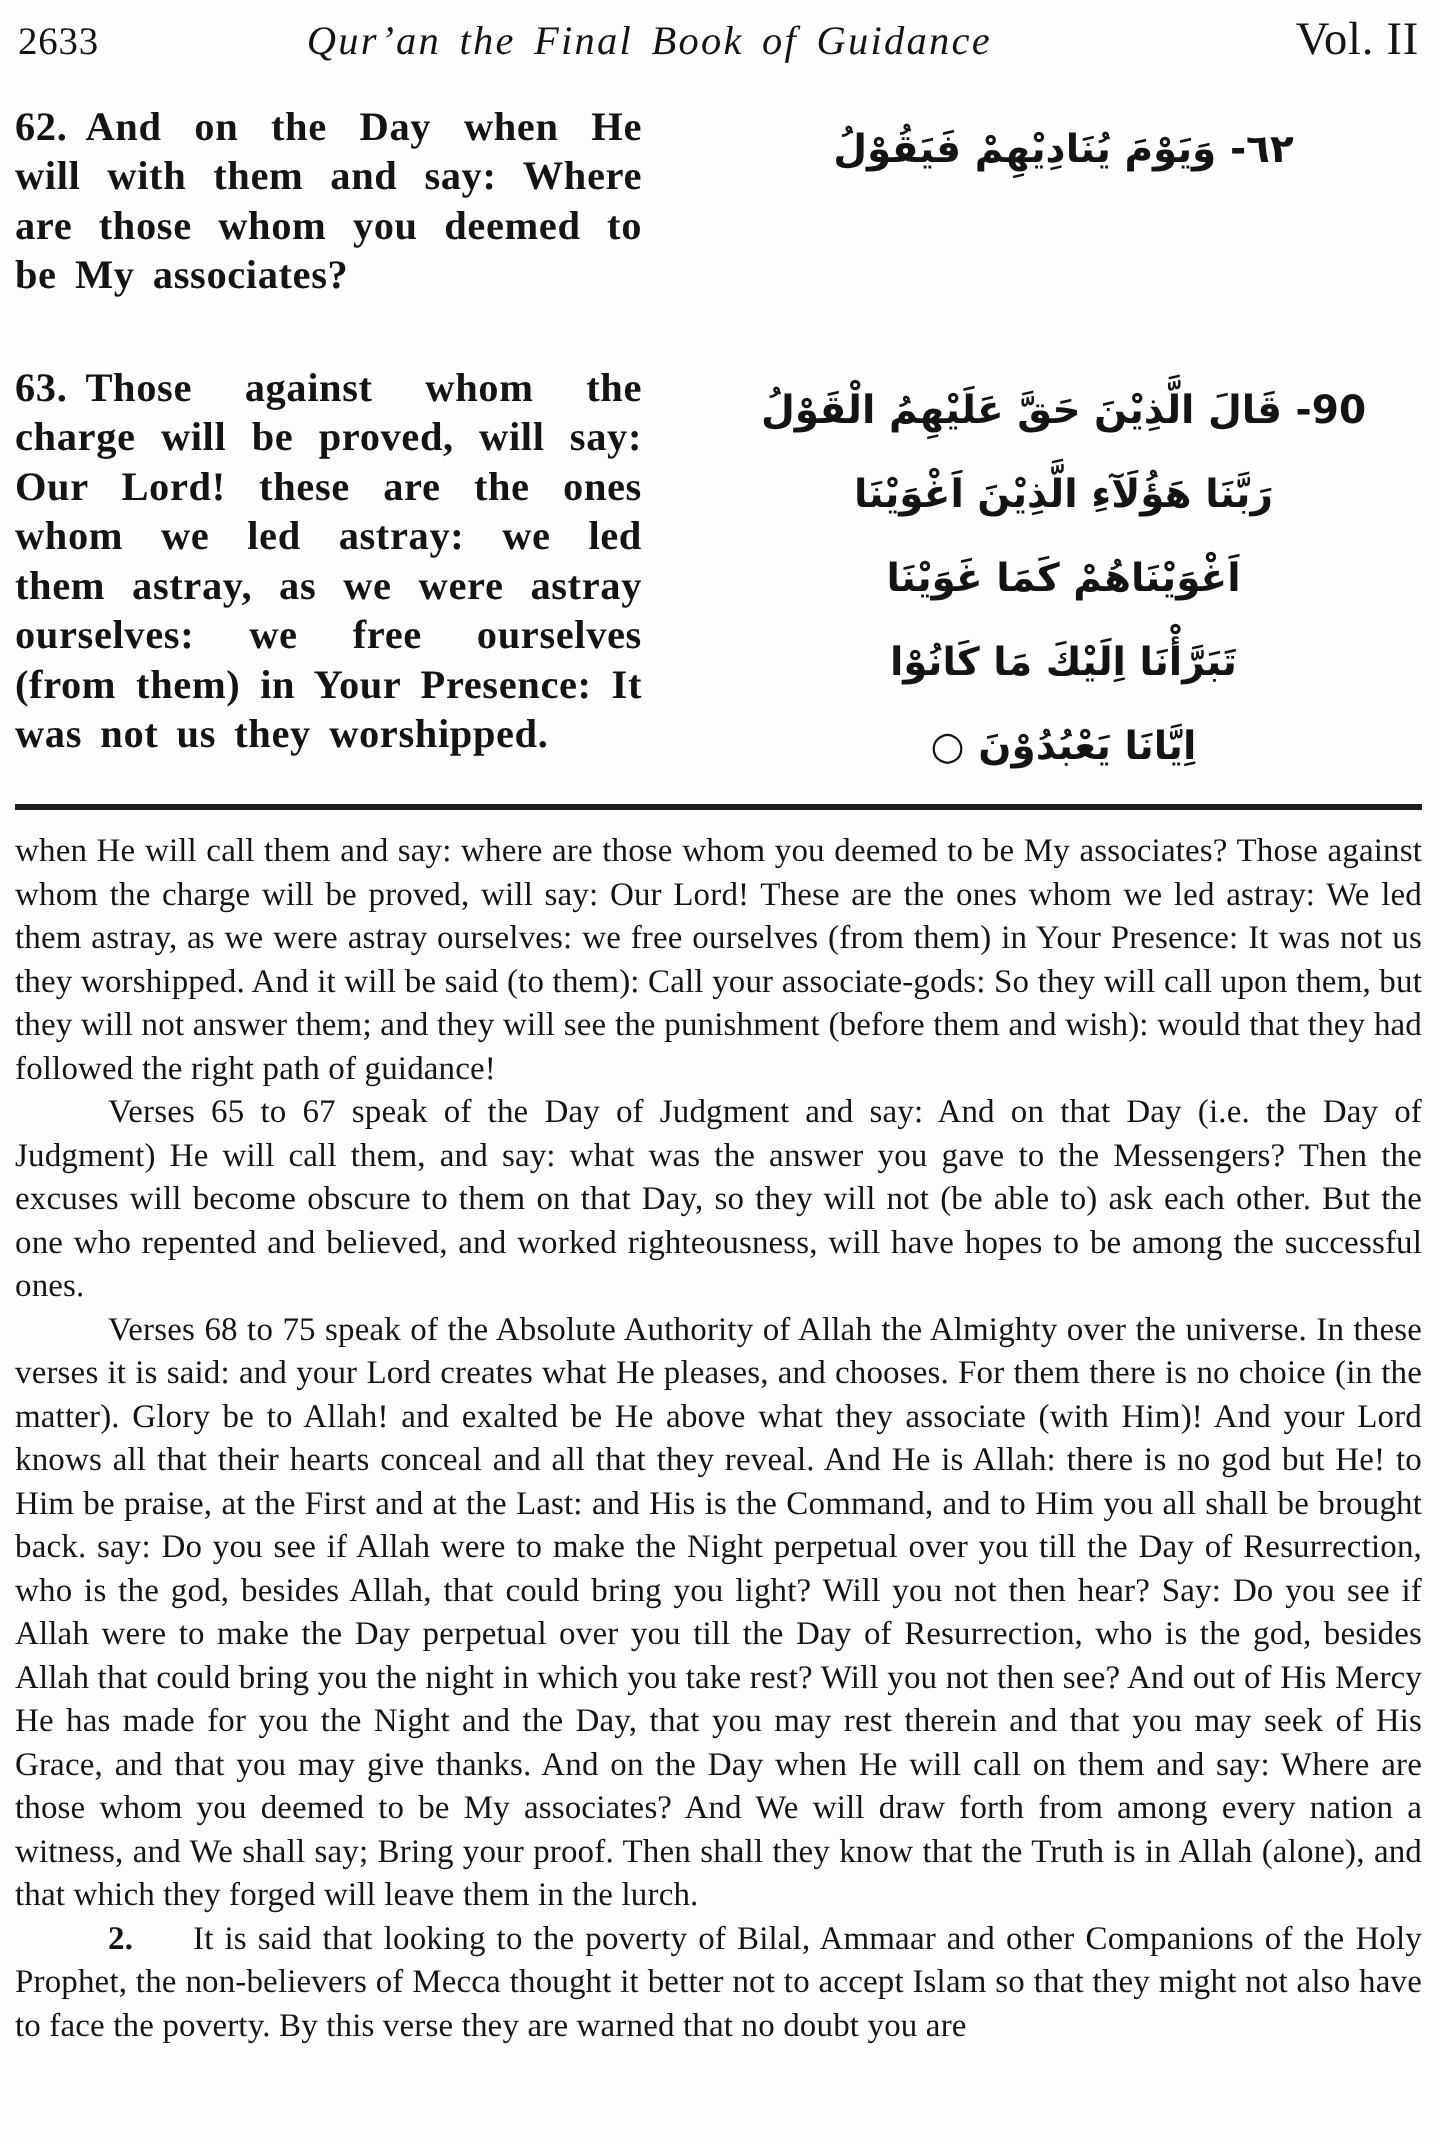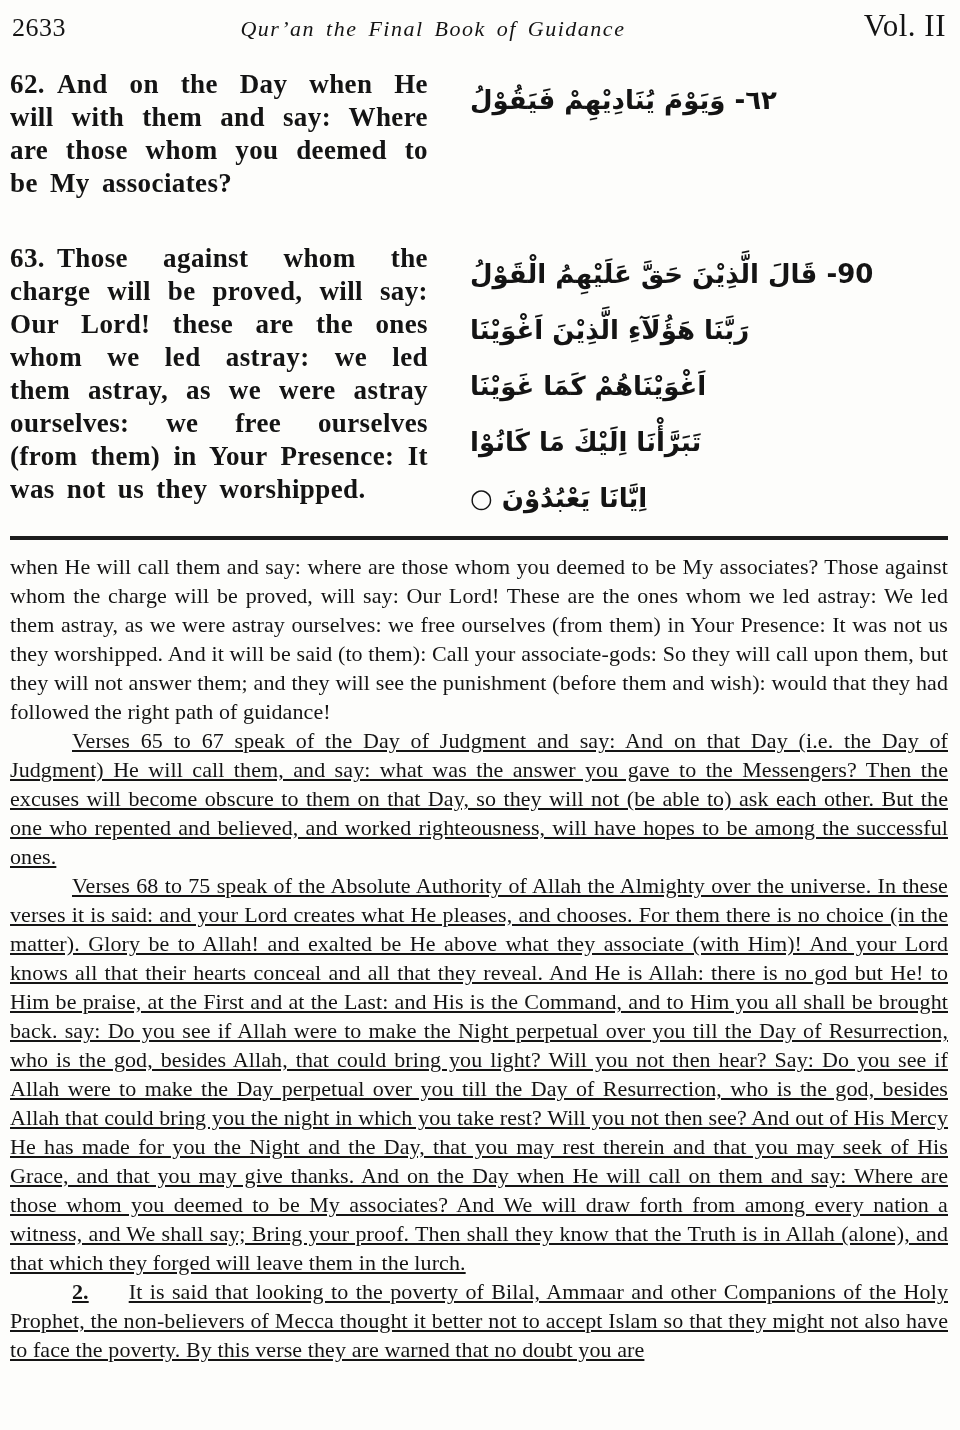--- a/index.html
+++ b/index.html
@@ -27,21 +27,21 @@
     justify-content: space-between;
     align-items: baseline;
     padding: 2px 2px 0 2px;
   }
   .page-number {
     font-size: 26px;
     letter-spacing: 0.5px;
   }
   .book-title {
     font-style: italic;
-    font-size: 22px;
+    font-size: 27px;
     letter-spacing: 1.5px;
     word-spacing: 4px;
     transform: translateX(-32px);
   }
   .volume-label {
     font-size: 31px;
     letter-spacing: 0.5px;
   }
 
   
@@ -68,21 +68,21 @@
     word-spacing: 5px;
     letter-spacing: 0.4px;
     margin: 0;
   }
   .verse-en .vnum {
     margin-right: 12px;
   }
   .verse-ar {
     width: 478px;
     direction: rtl;
-    text-align: left;
+    text-align: center;
     font-family: "DejaVu Sans", sans-serif;
     font-weight: bold;
     font-size: 26px;
     margin: 0;
     padding-top: 4px;
   }
   .arabic-line {
     line-height: 56px;
     white-space: nowrap;
   }
@@ -99,21 +99,20 @@
     font-size: 22px;
     line-height: 29px;
     text-align: justify;
     letter-spacing: 0.1px;
   }
   .commentary p {
     margin: 0;
   }
   .commentary p.indent {
     text-indent: 62px;
-    text-decoration: underline;
   }
   .para-num {
     font-weight: bold;
     margin-right: 40px;
   }
 </style>
 </head>
 <body>
 
 <div class="page">

